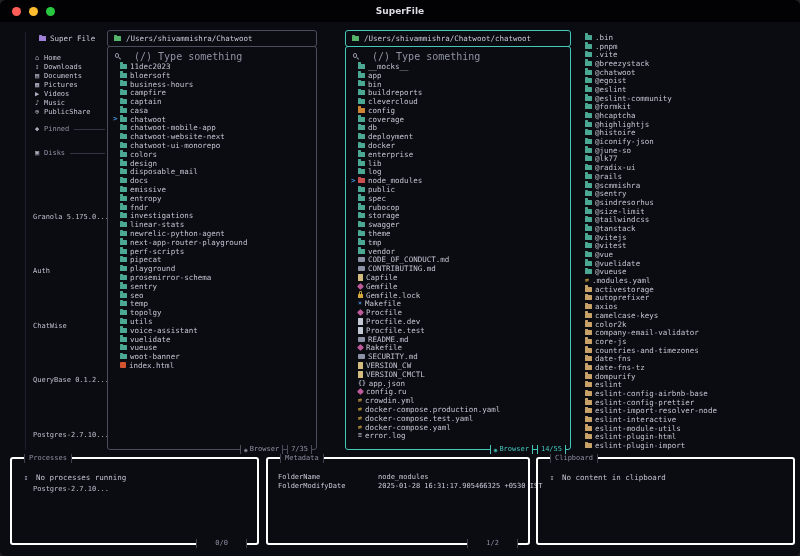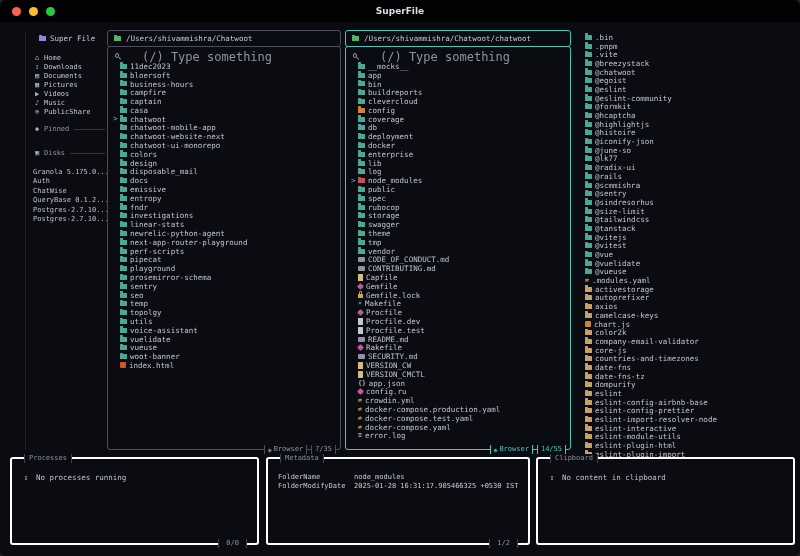--- a/index.html
+++ b/index.html
@@ -21,21 +21,21 @@
     font-size:7.5px;color:#c9ccd9;white-space:nowrap;}
   ul{list-style:none;margin:0;padding:0;}
   #sidebar-items{position:absolute;top:31px;left:8px;}
   .sb-item{display:flex;align-items:center;gap:3px;height:9px;font-size:7px;color:#c2c6d2;white-space:nowrap;}
   .sbi{width:8px;font-size:7px;line-height:8px;color:#a9aebc;text-align:center;flex:0 0 auto;}
   .sb-section{position:absolute;left:8px;right:2px;display:flex;align-items:center;gap:3px;
     font-size:7px;color:#9094a4;}
   .sb-pinned{top:103px}.sb-disks{top:127px}
   .sb-line{flex:1;height:1px;background:#33344a;margin-left:2px;}
   #disk-items{position:absolute;top:146px;left:8px;}
-  .disk-item{height:9.4px;font-size:7px;color:#bcc0cc;white-space:nowrap;}
+  .disk-item{height:9.4px;font-size:7px;color:#bcc0cc;white-space:nowrap;margin-top:45px;}
   
   .ic{flex:0 0 auto;display:inline-block;}
   .ic-folder{width:7px;height:5px;border-radius:.5px;background:var(--c,#4aa893);position:relative;}
   .ic-folder::before{content:"";position:absolute;top:-1.5px;left:0;width:3px;height:1.5px;
     border-radius:.5px .5px 0 0;background:var(--c,#4aa893);}
   .t-teal{--c:#4aa893}.t-green{--c:#55b469}.t-purple{--c:#a07fd6}.t-red{--c:#c8504e}
   .t-orange{--c:#cd8435}.t-tan{--c:#c8a169}
   .ic-sq{width:6px;height:6px;border-radius:1px;}
   .sq-html{background:#d35230}.sq-npm{background:#cf8435}.sq-md{background:#8d93a5;width:7px;height:5px;}
   .ic-doc{width:5px;height:7px;border-radius:.5px;}
@@ -51,28 +51,28 @@
   .ic-glyph{font-size:6.5px;line-height:7px;font-weight:bold;}
   .g-blue{color:#4a8fd6}.g-amber{color:#c9a23f}.g-gray{color:#a8adbb}
   .ic-search{width:8px;height:8px;position:relative;flex:0 0 auto;}
   .ic-search::before{content:"";position:absolute;left:.5px;top:.5px;width:4.5px;height:4.5px;box-sizing:border-box;
     border:1px solid #8f93a2;border-radius:50%;}
   .ic-search::after{content:"";position:absolute;left:4.6px;top:4.8px;width:3px;height:1px;background:#8f93a2;
     transform:rotate(45deg);transform-origin:0 0;}
   
   .panel{position:absolute;top:8px;height:420px;--bc:#4a4d5c;--fg:#8f93a2;}
   .panel.active{--bc:#45c7bb;--fg:#45c7bb;}
-  .p-left{left:107px;width:234px;}
+  .p-left{left:107px;width:210px;}
   .p-mid{left:345px;width:226px;}
   .pathbar{position:absolute;top:0;left:0;right:0;height:17px;border:1px solid var(--bc);border-radius:3px;
     display:flex;align-items:center;gap:5px;padding:0 6px;box-sizing:border-box;}
   .path-text{font-size:7.5px;color:#c8ccd8;white-space:nowrap;overflow:hidden;}
   .listbox{position:absolute;top:16px;left:0;right:0;bottom:0;border:1px solid var(--bc);border-radius:3px;
     padding:4px 2px 0 5px;box-sizing:border-box;overflow:hidden;}
-  .searchrow{display:flex;align-items:center;gap:20px;height:11px;font-size:12px;color:#8f93a2;
+  .searchrow{display:flex;align-items:center;gap:12px;height:11px;font-size:10px;color:#8f93a2;
     margin-left:1px;white-space:nowrap;}
   .frow{display:flex;align-items:center;height:8.8px;white-space:nowrap;}
   .cur{width:7px;flex:0 0 auto;color:#4d9fe8;font-size:7.5px;font-weight:bold;line-height:8px;}
   .fname{font-size:7.5px;color:#c2c6d2;margin-left:3px;}
   .panel-footer{position:absolute;bottom:-4px;right:5px;display:flex;align-items:center;
     color:var(--fg);font-size:7px;line-height:9px;padding-left:32px;}
   .chip{background:#0b0b12;padding:0 3px;border-left:1px solid var(--bc);border-right:1px solid var(--bc);
     display:flex;align-items:center;gap:2px;white-space:nowrap;}
   .fsep{width:4px;height:1px;background:var(--bc);}
   .eye{font-size:6px;line-height:6px;}
@@ -82,22 +82,22 @@
   
   .bpanel{position:absolute;top:435px;height:88px;border:2px solid #ffffff;border-radius:3px;box-sizing:border-box;}
   .bp-proc{left:10px;width:249px;}
   .bp-meta{left:266px;width:264px;}
   .bp-clip{left:536px;width:259px;}
   .bp-title{position:absolute;top:-5px;left:12px;background:#0b0b12;padding:0 4px;font-size:7px;
     color:#8c90a0;border-left:1px solid #3f4150;border-right:1px solid #3f4150;line-height:9px;}
   .bp-body{position:absolute;top:14px;left:10px;right:8px;font-size:7.5px;color:#c0c4d0;}
   .bp-empty{display:flex;align-items:center;gap:6px;white-space:nowrap;}
   .bp-empty .sbi{font-size:7.5px;}
-  .mrow{display:grid;grid-template-columns:76px 1fr;height:9.4px;font-size:7px;color:#c8ccd8;white-space:nowrap;}
-  .bp-count{position:absolute;bottom:-5px;right:10px;background:#0b0b12;padding:0 7px;font-size:7px;
+  .mrow{display:grid;grid-template-columns:76px 1fr;height:9.4px;font-size:7px;color:#c8ccd8;white-space:nowrap;gap:24px;}
+  .bp-count{position:absolute;bottom:-5px;right:10px;background:#0b0b12;padding:0 18px;font-size:7px;
     color:#8c90a0;border-left:1px solid #3f4150;border-right:1px solid #3f4150;line-height:9px;}
 </style>
 </head>
 <body>
 
 <div class="window">
   <div class="titlebar">
     <div class="lights">
       <span class="light l-red"></span>
       <span class="light l-yellow"></span>
@@ -759,25 +759,20 @@
           </li>
           <li class="frow">
             <span class="cur"></span>
             <span class="ic ic-folder t-tan"></span>
             <span class="fname">axios</span>
           </li>
           <li class="frow">
             <span class="cur"></span>
             <span class="ic ic-folder t-tan"></span>
             <span class="fname">camelcase-keys</span>
-          </li>
-          <li class="frow">
-            <span class="cur"></span>
-            <span class="ic ic-sq sq-npm"></span>
-            <span class="fname">chart.js</span>
           </li>
           <li class="frow">
             <span class="cur"></span>
             <span class="ic ic-folder t-tan"></span>
             <span class="fname">color2k</span>
           </li>
           <li class="frow">
             <span class="cur"></span>
             <span class="ic ic-folder t-tan"></span>
             <span class="fname">company-email-validator</span>

